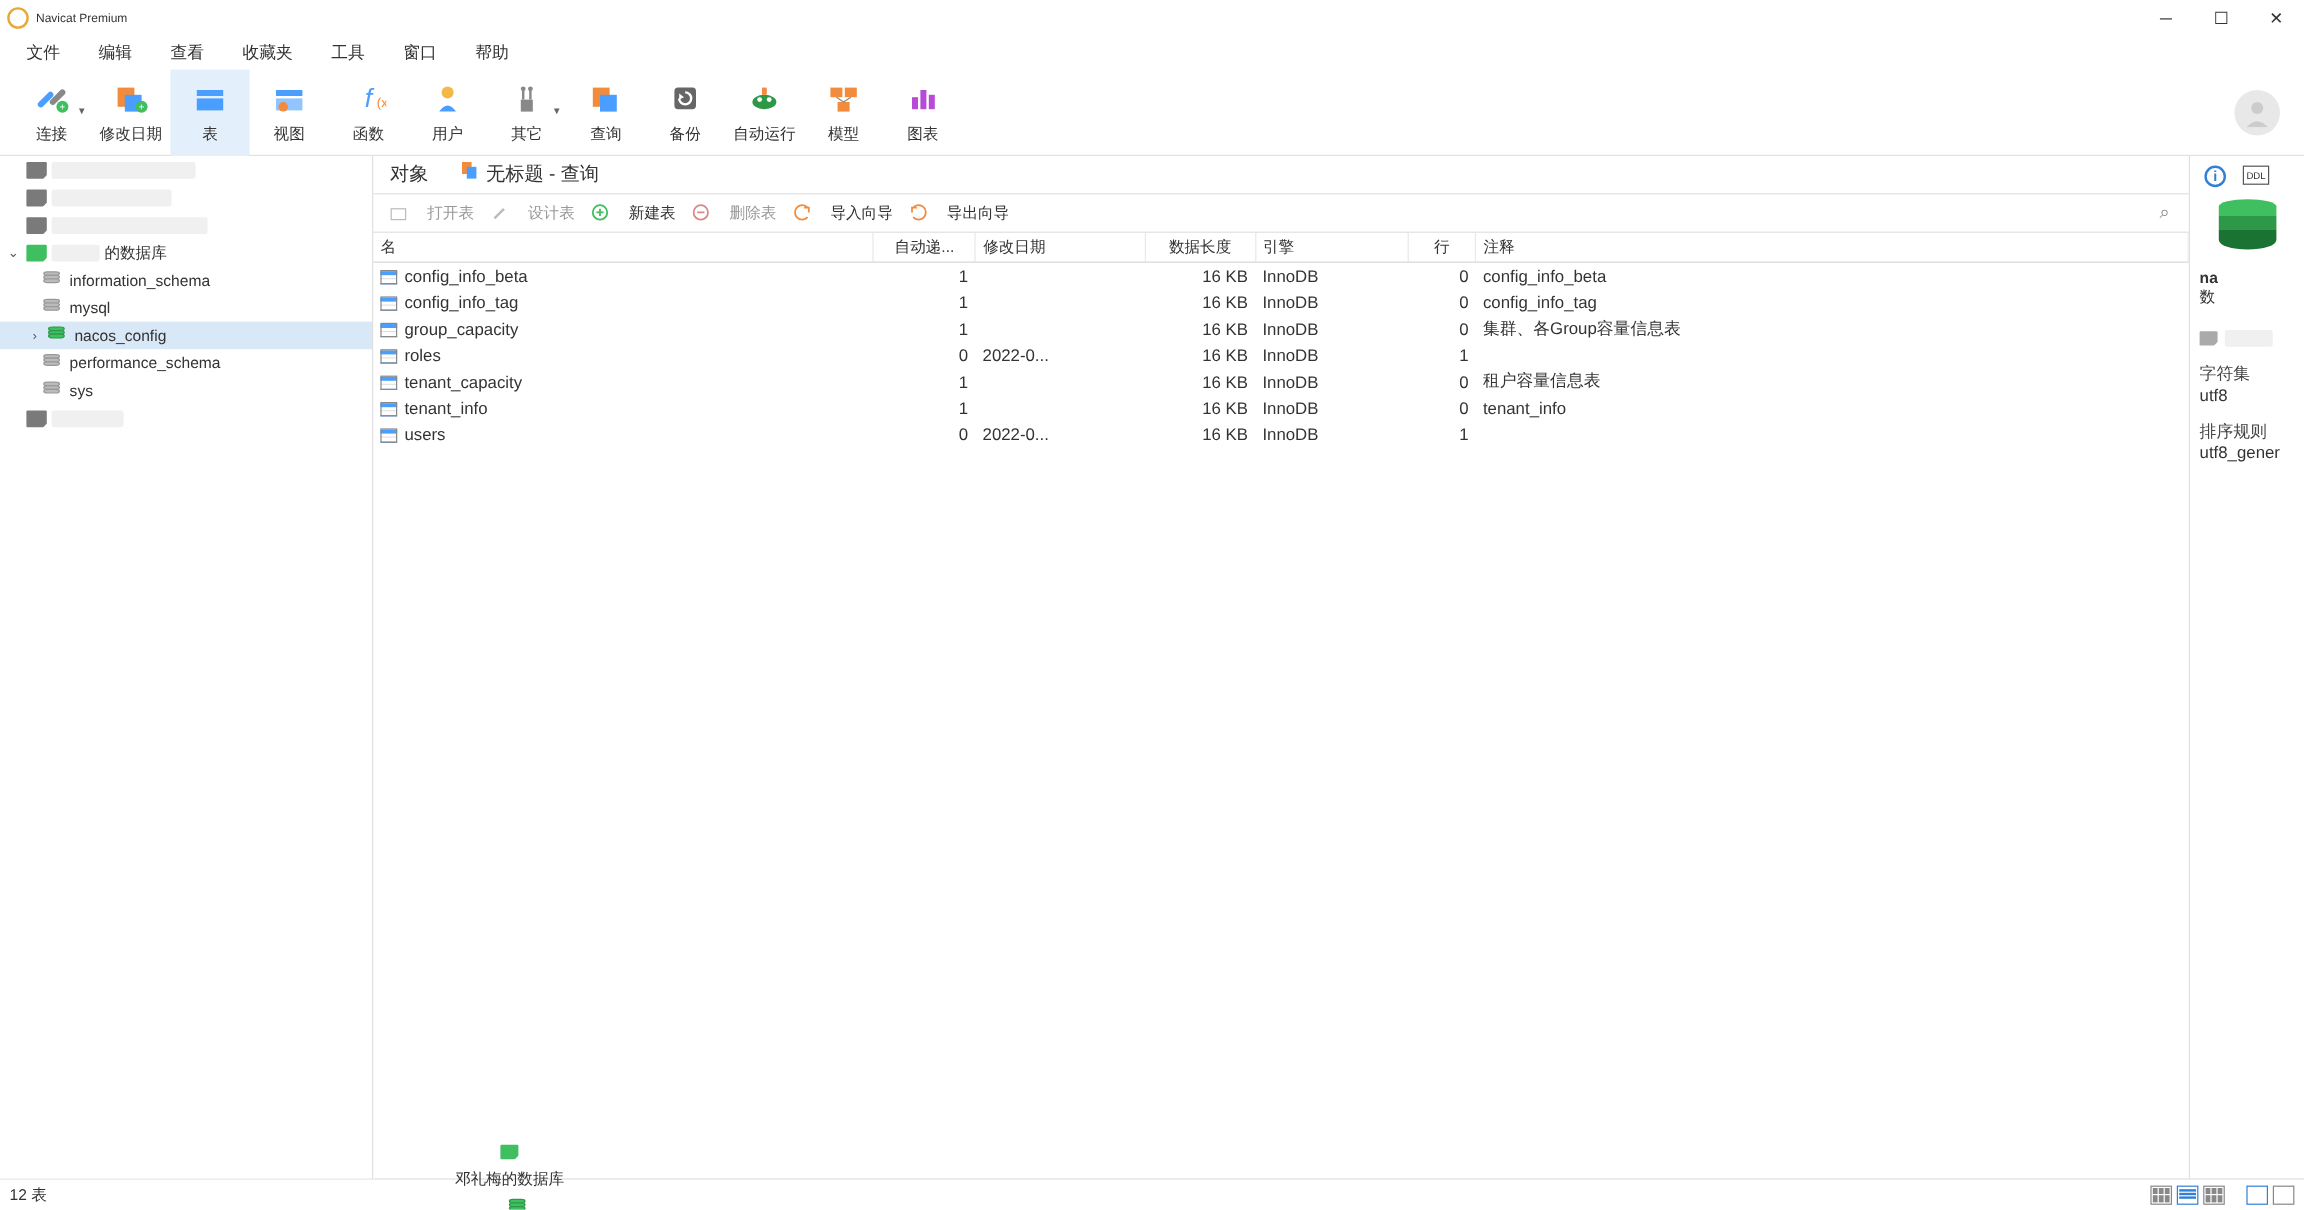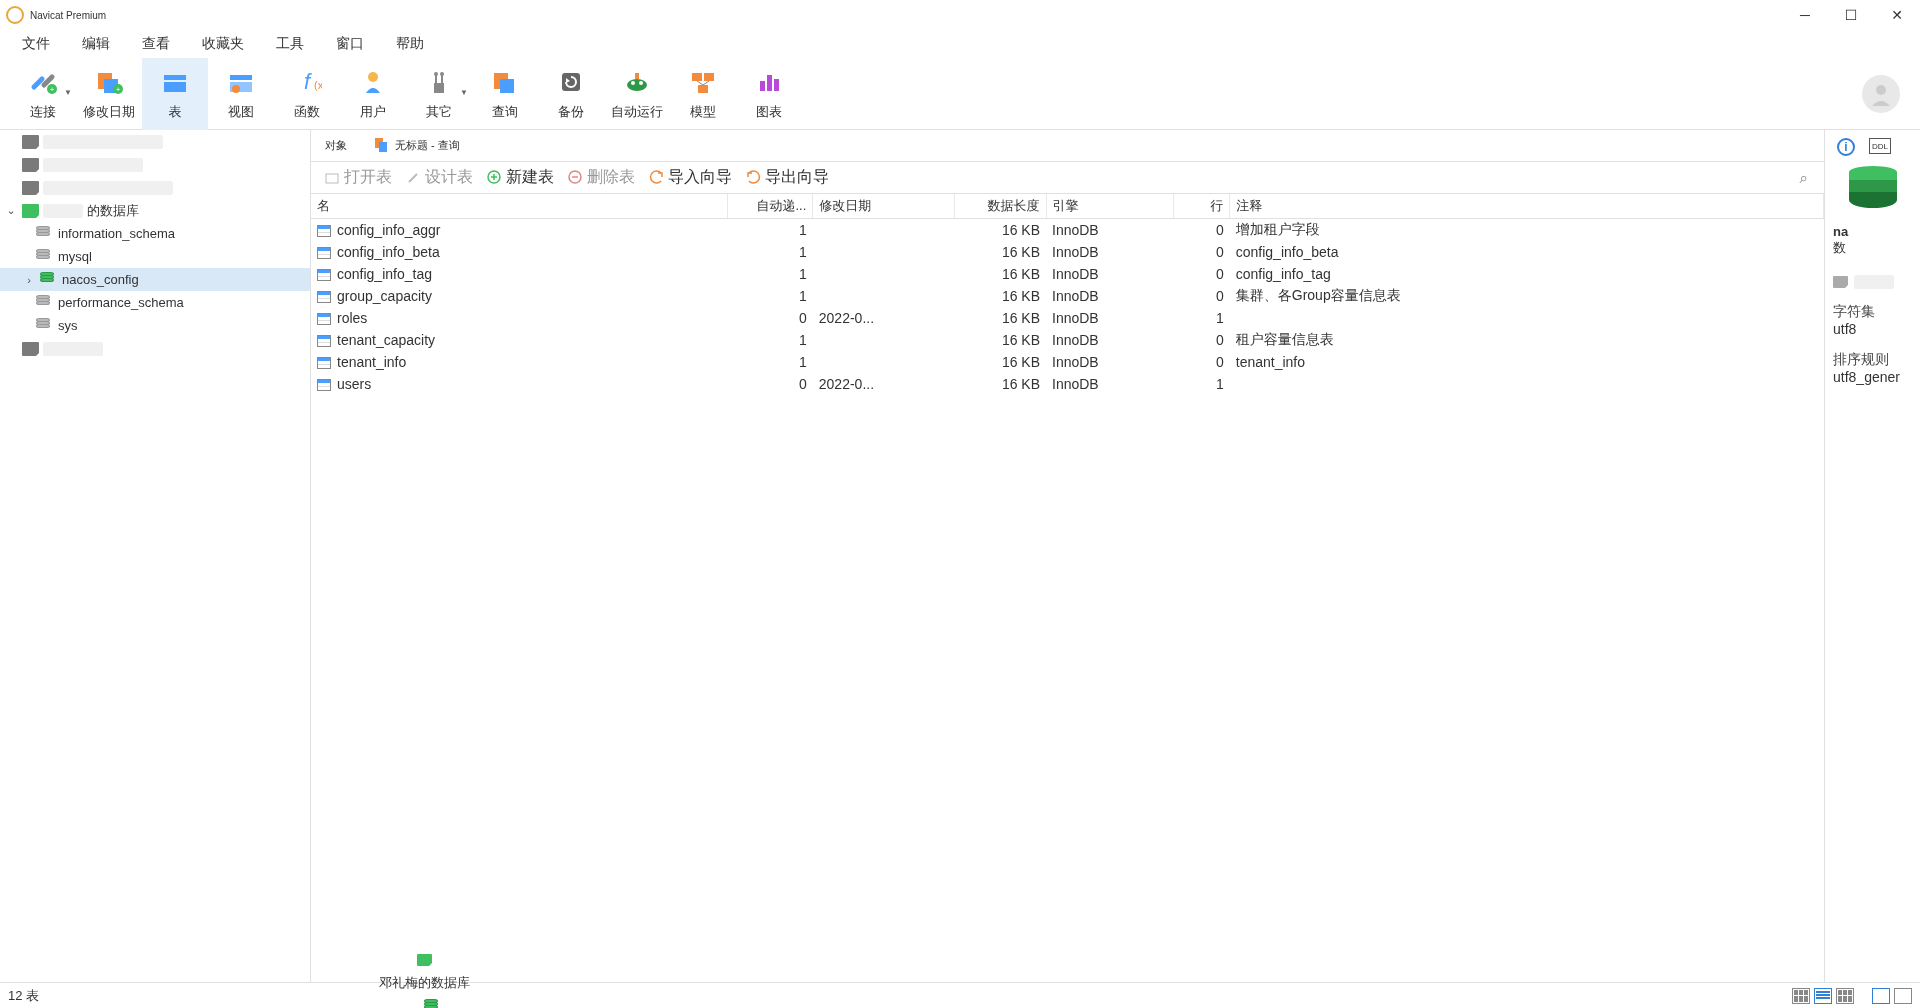--- a/index.html
+++ b/index.html
@@ -33,33 +33,33 @@
 .conn-icon { width: 17px; height: 14px; background: #7a7a7a; position: relative; border-radius: 1px; }
 .conn-icon.green { background: #3fbf5f; }
 .conn-icon::after { content:""; position:absolute; right:-1px; bottom:-1px; width:0; height:0; border-left:5px solid transparent; border-bottom:5px solid #fff; }
 .db-icon { width: 14px; height: 14px; display: flex; flex-direction: column; }
 .db-disk { height: 4px; border-radius: 50%/100%; border: 1px solid #999; background: #bbb; margin-top:-1px; }
 .db-icon.green .db-disk { background: #3fbf5f; border-color: #2d9948; }
 .redact { background: #f0f0f0; height: 14px; border-radius: 2px; }
 
 .main { flex: 1; display: flex; flex-direction: column; border-left: 1px solid #e0e0e0; overflow:hidden; }
 .tabs { height: 32px; display: flex; align-items: center; border-bottom: 1px solid #e0e0e0; }
-.tab { padding: 6px 14px; font-size: 11px; display: flex; align-items: flex-start; gap: 6px; }
+.tab { padding: 6px 14px; font-size: 16px; display: flex; align-items: flex-start; gap: 6px; }
 .tab.active { }
 
 .actionbar { height: 32px; display: flex; align-items: center; border-bottom: 1px solid #e0e0e0; padding: 0 8px; gap: 2px; }
-.ab-btn { display: flex; align-items: center; gap: 4px; padding: 3px 6px; font-size: 16px; }
+.ab-btn { display: flex; align-items: center; gap: 16px; padding: 3px 6px; font-size: 13px; }
 .ab-icon { width: 15px; height: 15px; display:flex; align-items:center; justify-content:center; }
 .ab-btn.disabled { color: #999; }
 .search-icon { margin-left: auto; color: #888; font-size: 15px; padding-right: 8px; }
 
 .grid { flex: 1; overflow: auto; }
 .grid table { width: 100%; border-collapse: collapse; table-layout: fixed; }
 .grid th { text-align: left; font-weight: normal; font-size: 13px; padding: 3px 6px; border-right: 1px solid #e8e8e8; border-bottom: 1px solid #e0e0e0; height: 22px; white-space:nowrap; overflow:hidden; }
-.grid th.right { text-align: right; }
+.grid th.right { text-align: center; }
 .grid td { padding: 2px 6px; font-size: 14px; height: 22px; white-space: nowrap; overflow:hidden; }
 .grid td.right { text-align: right; }
 .tbl-icon { width: 14px; height: 12px; background: linear-gradient(#4a9eff 0 3px, #fff 3px 6px, #ddd 6px 7px, #fff 7px 10px, #ddd 10px 11px, #fff 11px); border: 1px solid #888; display: inline-block; vertical-align: middle; margin-right: 6px; }
 
 .rightpanel { width: 96px; border-left: 1px solid #e0e0e0; padding: 8px; overflow:hidden; font-size: 13px; }
 .rp-icons { display: flex; gap: 14px; margin-bottom: 10px; justify-content:flex-start; padding-left:4px; }
 .rp-info-icon { width: 18px; height: 18px; border: 2px solid #3080d8; border-radius: 50%; color: #3080d8; font-size: 12px; display:flex; align-items:center; justify-content:center; font-weight:bold; }
 .rp-ddl { width: 22px; height: 16px; border: 1px solid #555; font-size: 8px; display:flex; align-items:center; justify-content:center; }
 .rp-db { display:flex; flex-direction:column; align-items:center; margin: 8px 0 16px; }
 .rp-db-icon { width: 48px; height: 42px; position:relative; }
@@ -388,29 +388,20 @@
               <th style="width:60px" class="right">自动递...</th>
               <th style="width:100px" class="">修改日期</th>
               <th style="width:65px" class="right">数据长度</th>
               <th style="width:90px" class="">引擎</th>
               <th style="width:40px" class="right">行</th>
               <th style="width:420px" class="">注释</th>
             </tr>
           </thead>
         <tbody id="gridbody">
             <tr>
-              <td><span class="tbl-icon"></span>config_info_aggr</td>
-              <td class="right">1</td>
-              <td></td>
-              <td class="right">16 KB</td>
-              <td>InnoDB</td>
-              <td class="right">0</td>
-              <td>增加租户字段</td>
-            </tr>
-            <tr>
               <td><span class="tbl-icon"></span>config_info_beta</td>
               <td class="right">1</td>
               <td></td>
               <td class="right">16 KB</td>
               <td>InnoDB</td>
               <td class="right">0</td>
               <td>config_info_beta</td>
             </tr>
             <tr>
               <td><span class="tbl-icon"></span>config_info_tag</td>

